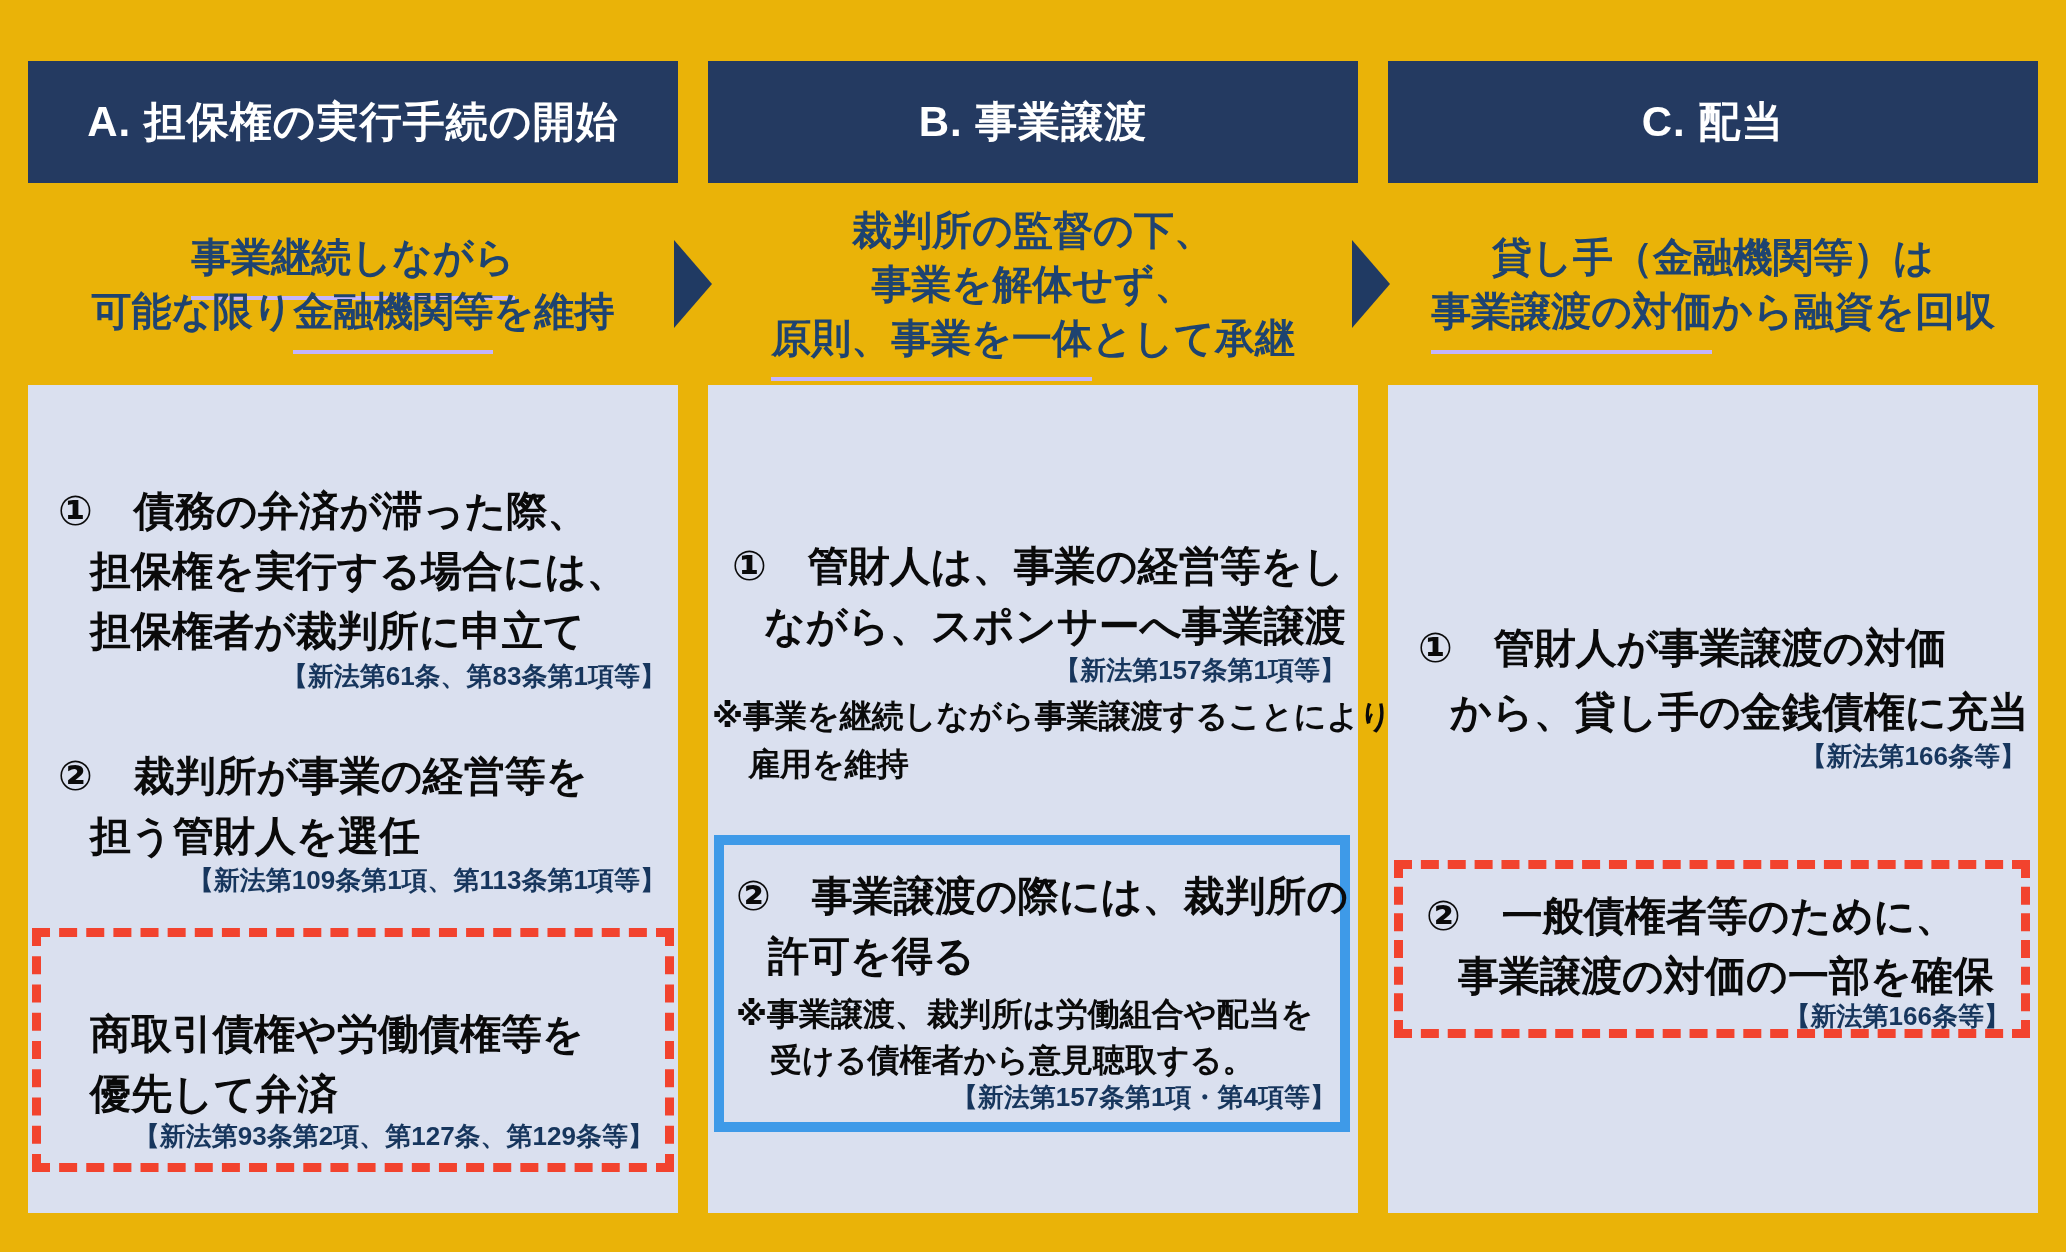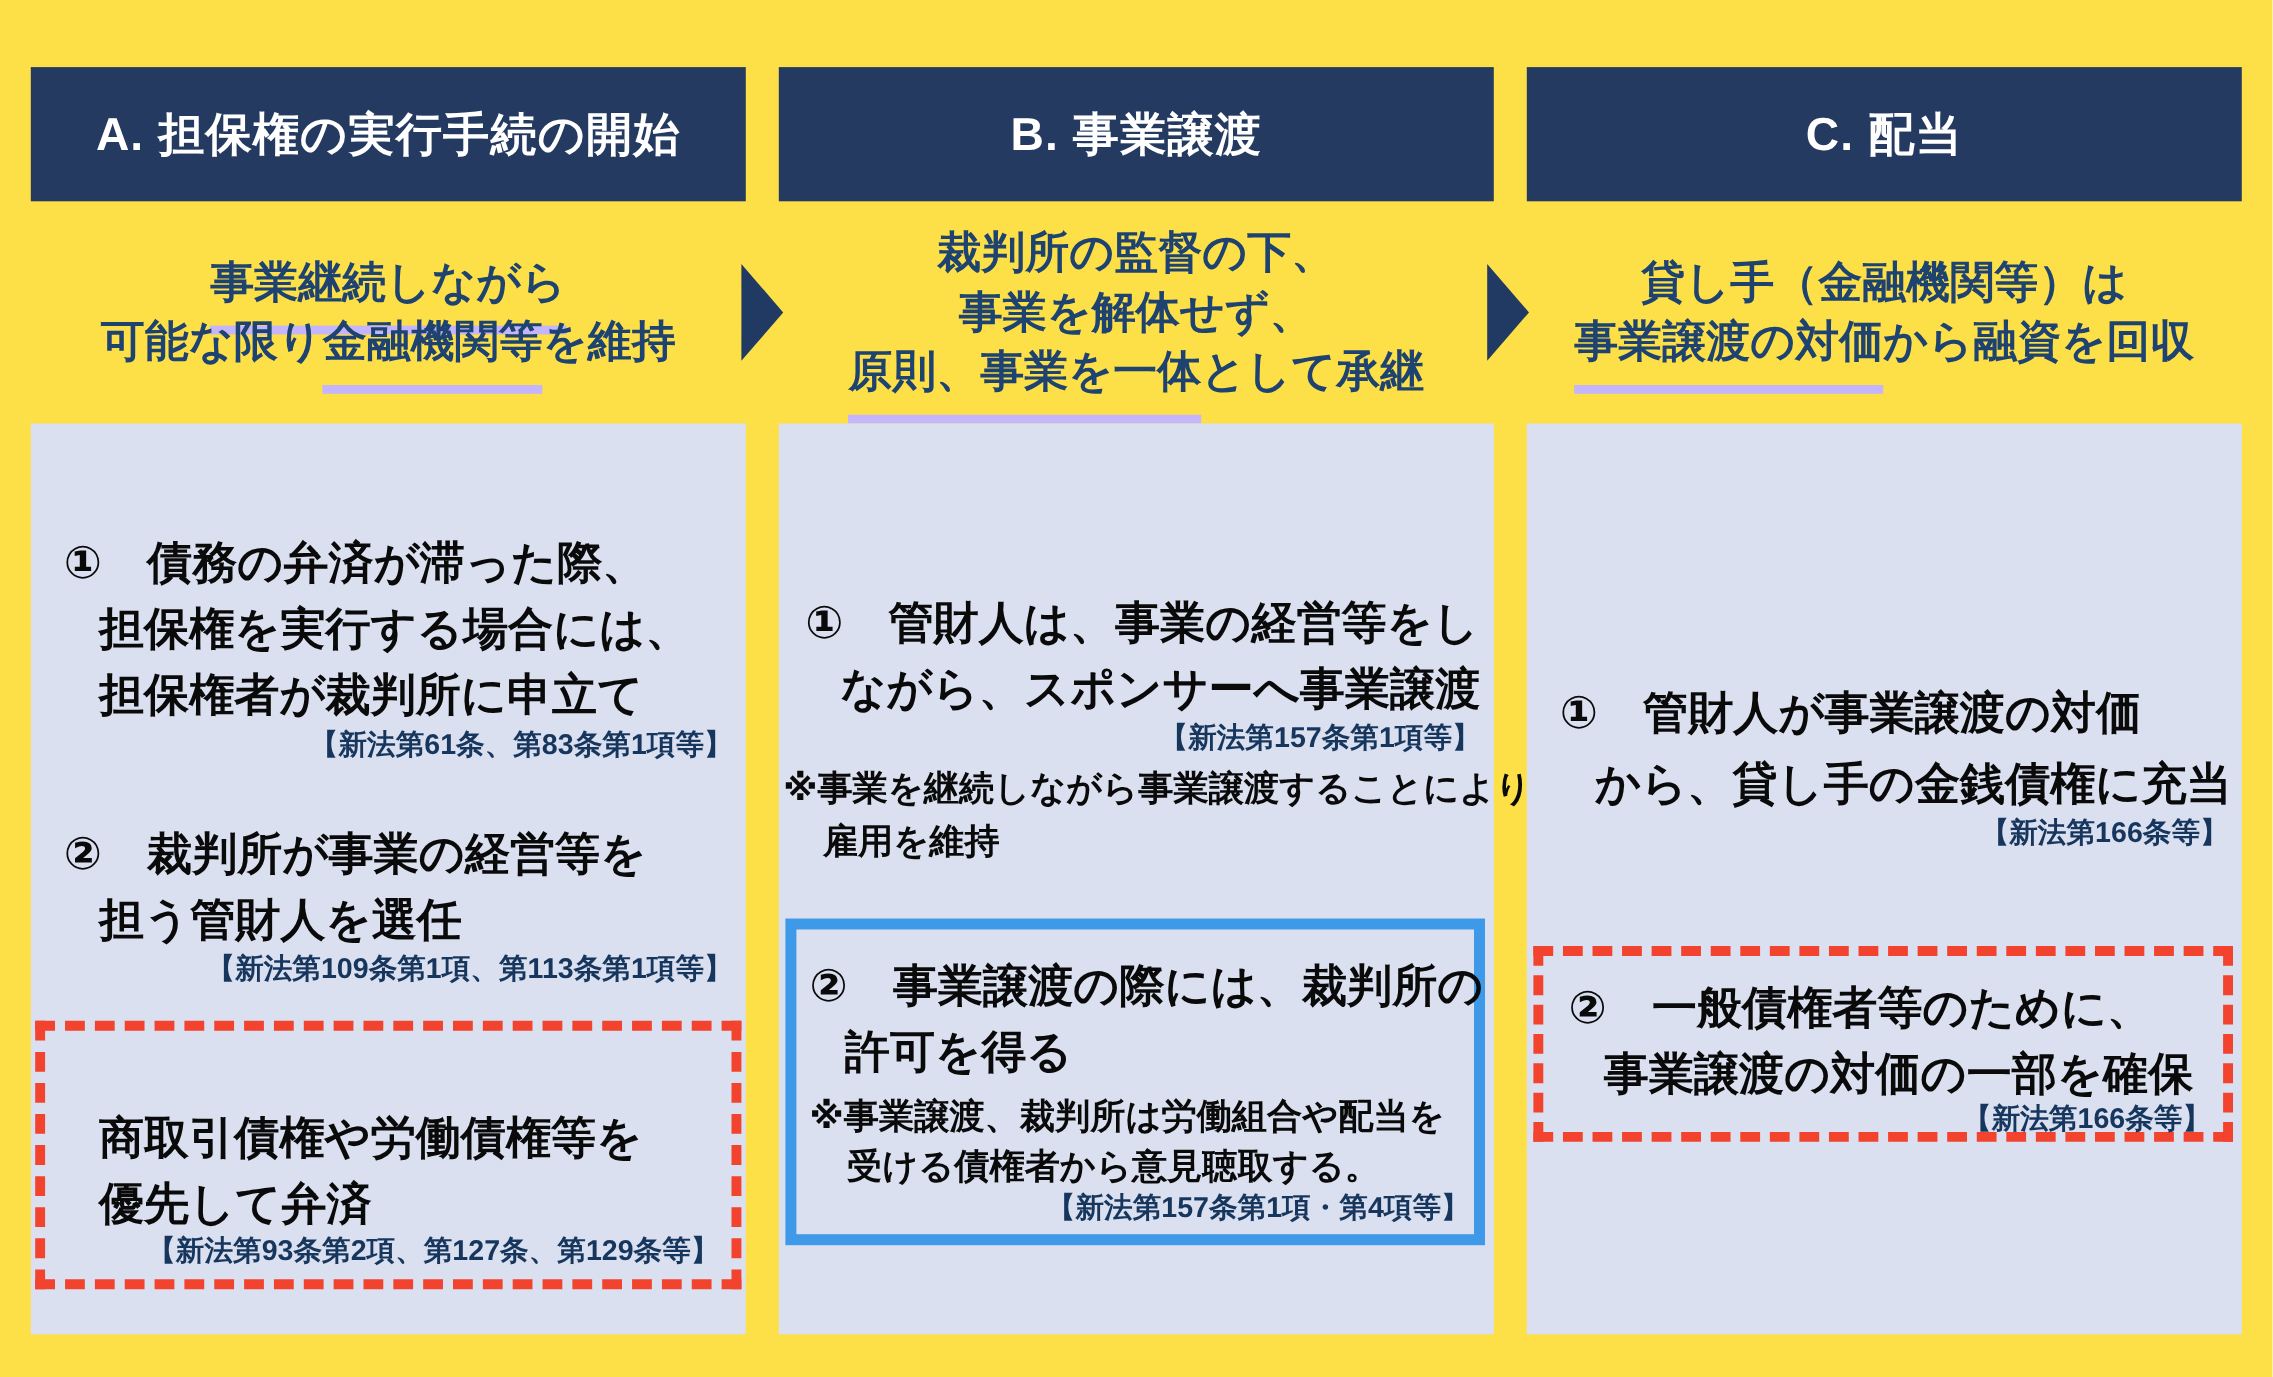--- a/index.html
+++ b/index.html
@@ -2,34 +2,34 @@
 <html><head>
 <meta charset="utf-8">
 <style>
   html,body { margin:0; padding:0; background:#ffffff; }
   body {
     width:2066px; height:1252px;
     font-family:"Liberation Sans","DejaVu Sans",sans-serif;
     font-weight:700;
     -webkit-font-smoothing:antialiased;
   }
-  .page { position:relative; width:2066px; height:1252px; overflow:hidden; background:#fde047; }
+  .page { position:relative; width:2066px; height:1252px; overflow:hidden; background:#eab308; }
 
   .col-header {
     position:absolute; top:61px; width:650px; height:122px;
     background:#243A61; color:#ffffff;
     display:flex; align-items:center; justify-content:center;
     font-size:42px; letter-spacing:1px; white-space:nowrap;
   }
   .subtitle {
     position:absolute; top:183px; width:650px; height:202px;
     display:flex; flex-direction:column; align-items:center; justify-content:center;
     color:#1E4370; font-size:40px; line-height:54px; text-align:center; white-space:nowrap;
   }
-  .u { border-bottom:8px solid #c4b5fd; padding-bottom:17px; }
+  .u { border-bottom:4px solid #c4b5fd; padding-bottom:17px; }
 
   .panel {
     position:absolute; top:385px; width:650px; height:828px;
     background:#DAE0EF;
   }
   .line { position:absolute; font-size:41px; line-height:46px; color:#0a0a0a; white-space:nowrap; }
   .ref  { position:absolute; font-size:26px; line-height:30px; color:#17365D; white-space:nowrap; }
   .note { position:absolute; font-size:32px; line-height:38px; color:#0a0a0a; white-space:nowrap; }
 
   .hl-red  { position:absolute; box-sizing:border-box; border:9px dashed #F2432E; }

